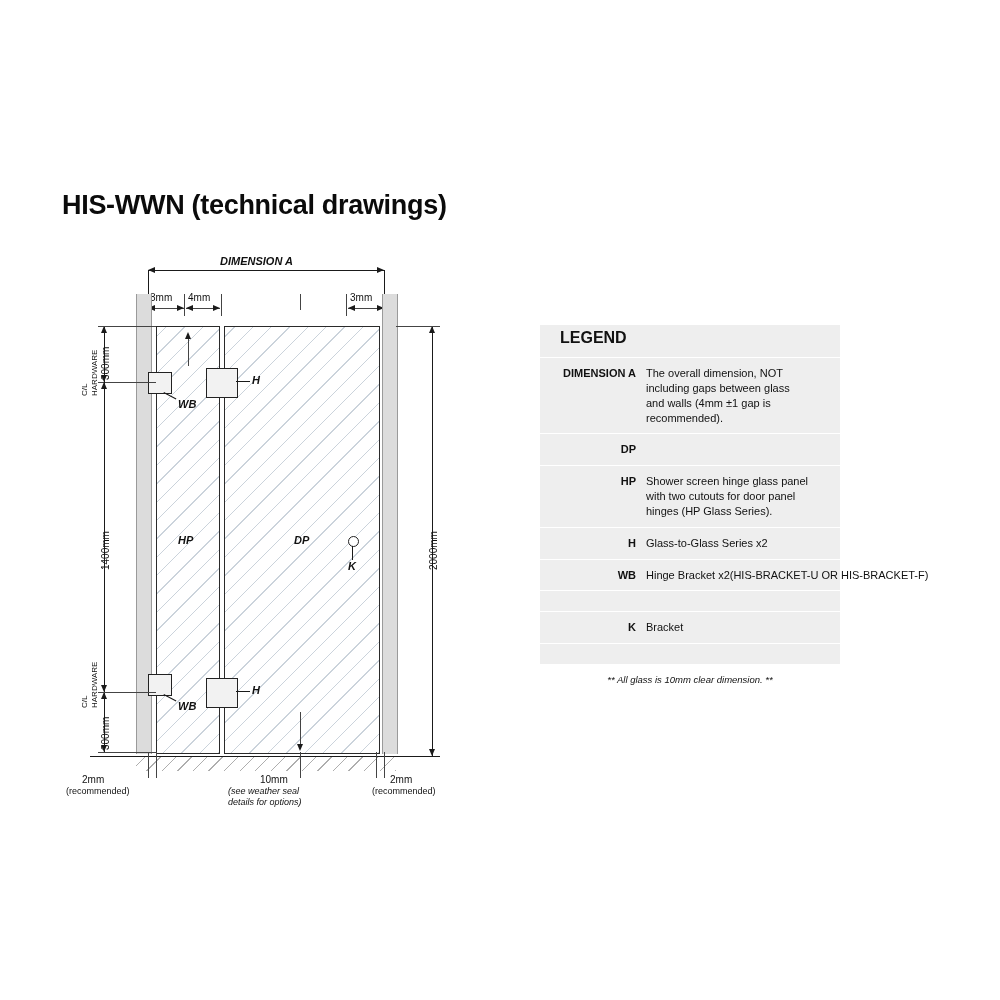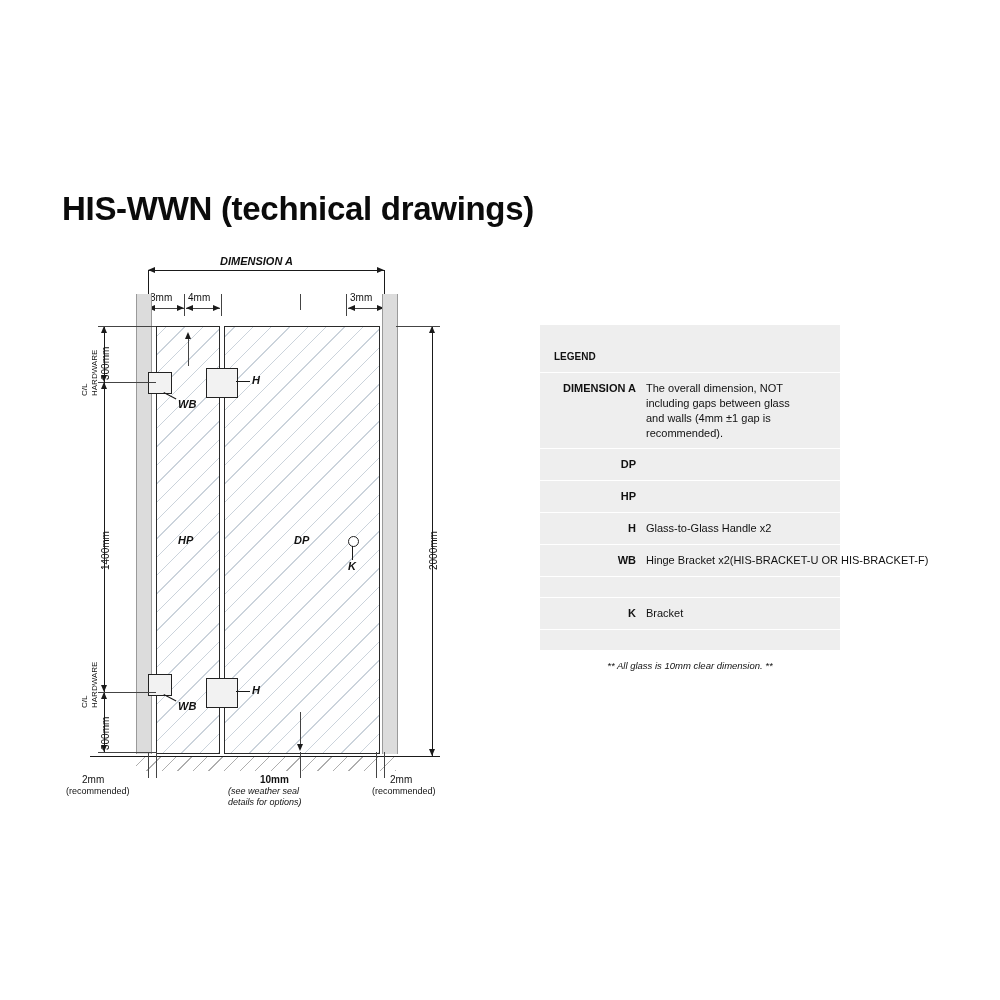--- a/index.html
+++ b/index.html
@@ -12,21 +12,21 @@
     height: 1000px;
     position: relative;
     font-family: "Liberation Sans", sans-serif;
     color: #111111;
     overflow: hidden;
   }
   #page-title {
     position: absolute;
     left: 62px;
     top: 190px;
-    font-size: 33px;
+    font-size: 27px;
     font-weight: bold;
     letter-spacing: -0.3px;
     color: #0b0b0b;
   }
   .drawing {
     position: absolute;
     left: 60px;
     top: 250px;
     width: 420px;
     height: 590px;
@@ -111,23 +111,24 @@
 
   
   .legend {
     position: absolute;
     left: 540px;
     top: 325px;
     width: 300px;
     background: #eeeeee;
   }
   .legend-title {
-    font-size: 10px;
+    font-size: 16px;
     font-weight: bold;
-    padding: 26px 14px 10px 14px;
+    padding: 4px 14px 10px 14px;
+    margin-left: 6px;
   }
   .legend-row {
     display: flex;
     border-top: 1px solid #ffffff;
     padding: 8px 0;
   }
   .legend-row .key {
     width: 96px;
     flex: 0 0 96px;
     text-align: right;
@@ -256,21 +257,21 @@
 
   <div class="ln hline" style="left:30px; top:506px; width:350px; height:1px;"></div>
   <div class="floor-hatch" style="left:76px; top:507px; width:260px; height:14px;"></div>
 
   <div class="ln vline thin" style="left:88px; top:502px; height:26px;"></div>
   <div class="ln vline thin" style="left:96px; top:502px; height:26px;"></div>
   <div class="lbl" style="left:22px; top:524px;">2mm</div>
   <div class="lbl" style="left:6px; top:536px; font-size:9px;">(recommended)</div>
 
   <div class="ln vline thin" style="left:240px; top:502px; height:26px;"></div>
-  <div class="lbl" style="left:200px; top:524px;font-weight:bold;">10mm</div>
+  <div class="lbl" style="left:200px; top:524px;">10mm</div>
   <div class="lbl" style="left:168px; top:536px; font-size:9px; line-height:11px; white-space:pre-line; font-style:italic;">(see weather seal
 details for options)</div>
 
   <div class="ln vline thin" style="left:316px; top:502px; height:26px;"></div>
   <div class="ln vline thin" style="left:324px; top:502px; height:26px;"></div>
   <div class="lbl" style="left:330px; top:524px;">2mm</div>
   <div class="lbl" style="left:312px; top:536px; font-size:9px;">(recommended)</div>
 </div>
 
 <div class="legend">
@@ -281,24 +282,27 @@
     <div class="desc">The overall dimension, NOT
 including gaps between glass
 and walls (4mm ±1 gap is
 recommended).</div>
   </div>
   <div class="legend-row">
     <div class="key">DP</div>
   </div>
   <div class="legend-row">
     <div class="key">HP</div>
+    <div class="desc">Shower screen hinge glass panel
+with two cutouts for door panel
+hinges (HP Glass Series).</div>
   </div>
   <div class="legend-row">
     <div class="key">H</div>
-    <div class="desc">Glass-to-Glass Handle x2</div>
+    <div class="desc">Glass-to-Glass Series x2</div>
   </div>
   <div class="legend-row wide">
     <div class="key">WB</div>
     <div class="desc">Hinge Bracket x2(HIS-BRACKET-U OR HIS-BRACKET-F)</div>
   </div>
   <div class="legend-foot"></div>
   <div class="legend-row">
     <div class="key">K</div>
     <div class="desc">Bracket</div>
   </div>

